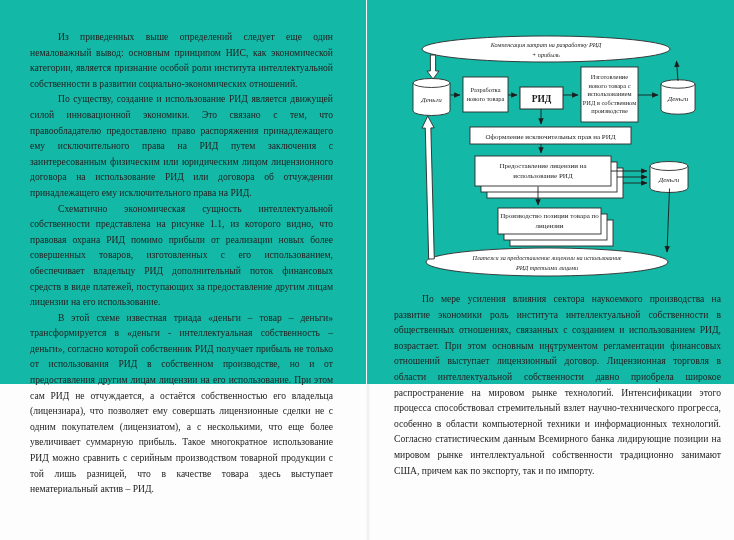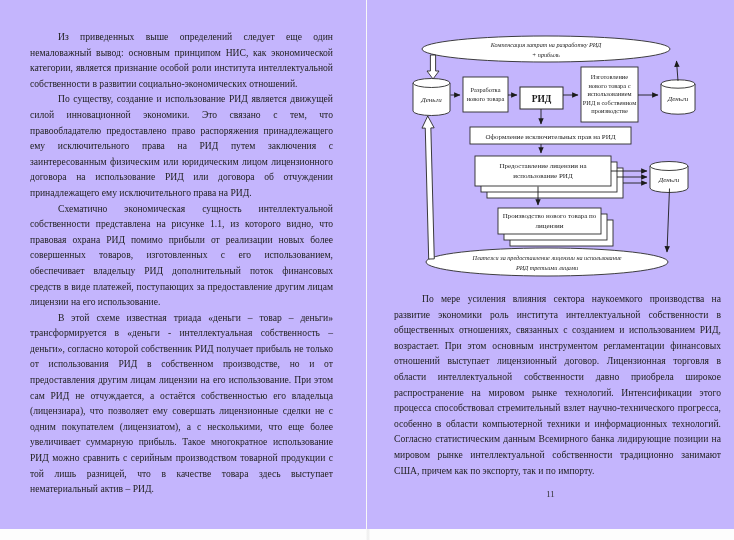--- a/index.html
+++ b/index.html
@@ -1,21 +1,21 @@
 <!DOCTYPE html>
 <html><head>
 <meta charset="utf-8">
 <style>
   html,body{margin:0;padding:0;}
   body{
     width:734px;height:540px;overflow:hidden;background:#fdfdfd;
     font-family:"Liberation Serif", serif;color:#1c1c1c;
   }
   .spread{position:relative;display:flex;width:734px;height:540px;}
-  .page{position:relative;width:367px;height:529px;background:#c4b5fd;}
+  .page{position:relative;width:367px;height:384px;background:#14b8a6;}
   .seam{position:absolute;left:366px;top:0;width:4px;height:540px;
     background:linear-gradient(to right,#fbfbfb,#ededed,#fbfbfb);}
   .text-block{padding:29px 34px 0 30px;}
   .text-block-r{padding:0 13px 0 27px;}
   p.body-text{
     margin:0;font-size:9.6px;line-height:15.6px;text-align:justify;
     text-indent:28px;color:#222;
   }
   .caption{
     margin-top:3px;font-size:9.5px;text-align:center;color:#222;
@@ -148,21 +148,21 @@
         <ellipse cx="276" cy="139" rx="19" ry="4.5" fill="#ffffff"></ellipse>
         <text x="276" y="155" text-anchor="middle" font-size="7" font-style="italic">Деньги</text>
       </g>
 
       <g stroke="#2a2a2a" stroke-width="0.9">
         <rect x="117" y="193" width="103" height="26" fill="#ffffff"></rect>
         <rect x="111" y="187" width="103" height="26" fill="#ffffff"></rect>
         <rect x="105" y="181" width="103" height="26" fill="#ffffff"></rect>
         <foreignObject x="106" y="182" width="101" height="24">
           <div class="fo fo-m" xmlns="http://www.w3.org/1999/xhtml">
-            <div>Производство нового товара по лицензии</div>
+            <div>Производство позиции товара по лицензии</div>
           </div>
         </foreignObject>
       </g>
 
       <g stroke="#1c1c1c" stroke-width="0.9" fill="none">
         <line x1="57.5" y1="68" x2="67" y2="68" marker-end="url(#ah)"></line>
         <line x1="115" y1="68" x2="124" y2="68" marker-end="url(#ah)"></line>
         <line x1="170" y1="68" x2="185" y2="68" marker-end="url(#ah)"></line>
         <line x1="245" y1="68" x2="265" y2="68" marker-end="url(#ah)"></line>
         <line x1="285" y1="54" x2="283.5" y2="34" marker-end="url(#ah)"></line>

